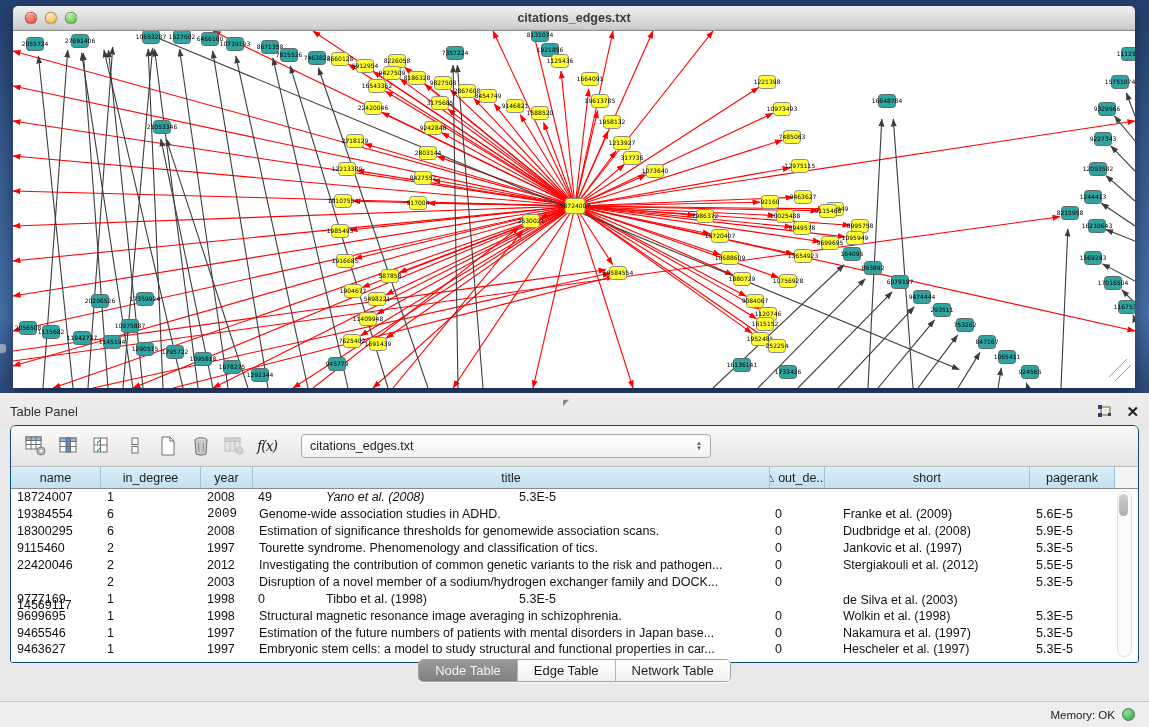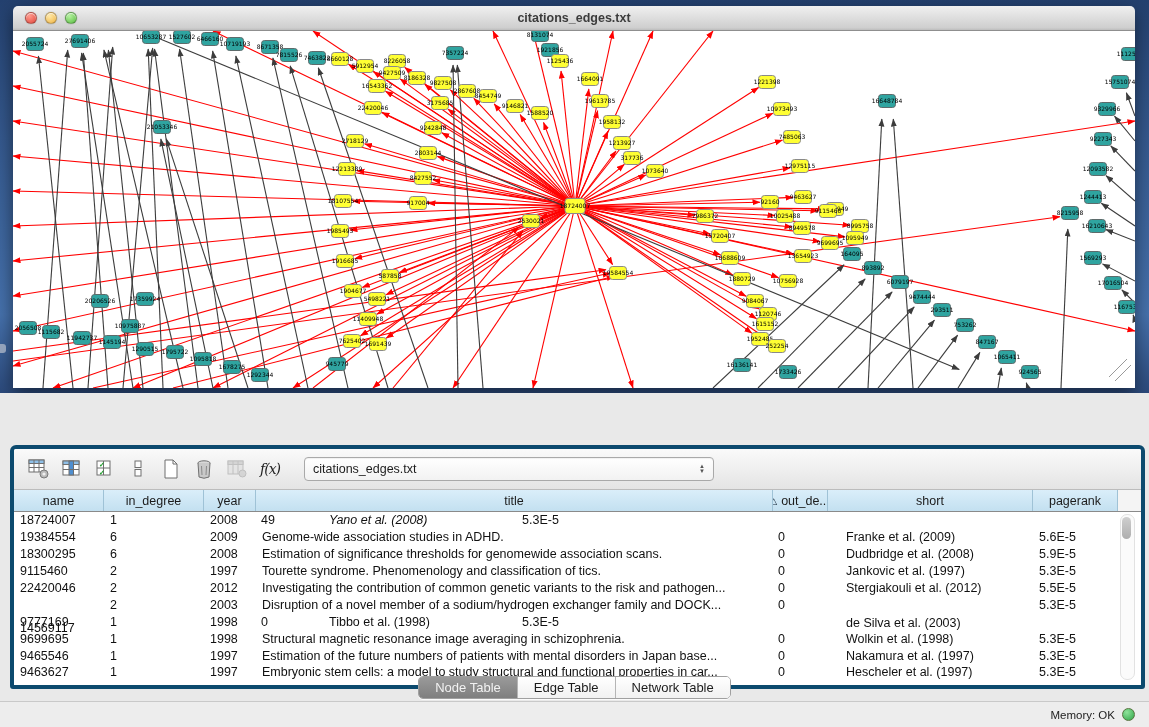--- a/index.html
+++ b/index.html
@@ -23,21 +23,21 @@
 
   
   .bottom-panel{position:absolute;left:0;top:393px;width:1149px;height:334px;background:#e9e9e9;}
   .panel-header{height:36px;position:relative;display:flex;align-items:center;background:linear-gradient(180deg,#efefef,#e6e6e6);}
   .panel-title{font-size:13px;color:#2e2e2e;padding-left:10px;}
   .panel-resize-glyph{position:absolute;left:563px;top:5px;font-size:8px;color:#8a8a8a;}
   .panel-actions{position:absolute;right:10px;top:0;height:36px;display:flex;align-items:center;gap:14px;}
   .float-icon svg{display:block;}
   .close-icon{font-size:15px;font-weight:bold;color:#222;line-height:1;cursor:default;}
 
-  .group{position:absolute;left:10px;top:52px;width:1127px;height:236px;border:4px solid #0c4a6e;
+  .group{position:absolute;left:10px;top:32px;width:1127px;height:236px;border:1px solid #0c4a6e;
     border-radius:6px 6px 3px 3px;background:#fff;overflow:hidden;box-sizing:content-box;}
   .toolbar{height:40px;background:linear-gradient(180deg,#fafafa,#e4e4e4);border-bottom:1px solid #bcbcbc;
     display:flex;align-items:center;padding-left:12px;}
   .tbtn{width:26px;height:26px;display:flex;align-items:center;justify-content:center;margin-right:7px;}
   .fx{font-family:"DejaVu Serif",serif;font-style:italic;font-size:14px;color:#222;letter-spacing:-1px;}
   .combo{margin-left:14px;width:392px;height:22px;border:1px solid #a9a9a9;border-radius:4px;
     background:linear-gradient(180deg,#ffffff,#f2f2f2);display:flex;align-items:center;justify-content:space-between;
     padding:0 8px;box-shadow:inset 0 1px 1px rgba(0,0,0,.06);}
   .combo-text{font-size:12.5px;color:#1c1c1c;}
   .combo-arrows{display:flex;flex-direction:column;line-height:5px;font-size:6px;color:#555;}
@@ -48,21 +48,21 @@
   .th{display:flex;align-items:center;justify-content:center;background:linear-gradient(180deg,#daeefa,#c3e0f0);
     border-right:1px solid #9fc2d6;box-sizing:border-box;color:#1b1b1b;font-size:12.5px;overflow:hidden;white-space:nowrap;}
   .th.filler{background:#f4f4f4;border-right:none;}
   .sorticon{font-size:9px;margin-right:4px;color:#123;}
   .trow{display:flex;height:16.9px;align-items:center;}
   .td{box-sizing:border-box;padding-left:6px;overflow:hidden;white-space:nowrap;text-overflow:clip;}
   .vscroll{position:absolute;right:6px;top:24px;width:13px;height:164px;background:#fbfbfb;border:1px solid #e2e2e2;border-radius:7px;}
   .vthumb{position:absolute;left:1px;top:2px;width:9px;height:22px;border-radius:5px;background:linear-gradient(180deg,#cfcfcf,#aeaeae);}
 
   
-  .tabs{position:absolute;left:0;top:283px;width:100%;display:flex;justify-content:center;align-items:flex-end;}
+  .tabs{position:absolute;left:0;top:266px;width:100%;display:flex;justify-content:center;align-items:flex-end;}
   .seg{display:flex;border:1px solid #a0a0a0;border-radius:5px;overflow:hidden;background:#fdfdfd;box-shadow:0 1px 0 rgba(255,255,255,.8);}
   .seg .tab{padding:3px 16px;font-size:13px;color:#1c1c1c;border-right:1px solid #b5b5b5;background:linear-gradient(180deg,#ffffff,#f1f1f1);}
   .seg .tab:last-child{border-right:none;}
   .seg .tab.sel{background:linear-gradient(180deg,#9a9a9a,#7f7f7f);color:#f2f2f2;}
 
   
   .statusbar{position:absolute;left:0;bottom:0;width:1149px;height:26px;background:#ededed;border-top:1px solid #c9c9c9;
     display:flex;align-items:center;justify-content:flex-end;padding-right:14px;box-sizing:border-box;}
   .mem-label{font-size:11.5px;color:#222;margin-right:7px;}
   .mem-dot{width:13px;height:13px;border-radius:50%;background:radial-gradient(circle at 35% 30%,#8fe39a,#2fa548);border:1px solid #57743f;box-sizing:border-box;}
@@ -450,20 +450,35 @@
           <text x="562" y="177" text-anchor="middle" font-size="6" fill="#000" font-family="&quot;DejaVu Sans&quot;,sans-serif">18724007</text>
           <line x1="1096" y1="346" x2="1114" y2="328" stroke="#9a9a9a" stroke-width="1"></line>
           <line x1="1102" y1="350" x2="1118" y2="334" stroke="#9a9a9a" stroke-width="1"></line>
         </svg>
     </div>
   </div>
   <div class="edge-mark"></div>
 </div>
 
 <div class="bottom-panel">
+  <div class="panel-header">
+    <span class="panel-title">Table Panel</span>
+    <span class="panel-resize-glyph">◤</span>
+    <div class="panel-actions">
+      <span class="float-icon">
+        <svg width="15" height="14" viewBox="0 0 15 14">
+          <rect x="4" y="3" width="9" height="8" fill="none" stroke="#8a8455" stroke-width="1.3"></rect>
+          <rect x="1" y="1" width="4" height="4" fill="#2c3f7a"></rect>
+          <rect x="1" y="9" width="4" height="4" fill="#2c3f7a"></rect>
+          <rect x="11" y="9" width="3" height="3" fill="#2c3f7a"></rect>
+        </svg>
+      </span>
+      <span class="close-icon">✕</span>
+    </div>
+  </div>
 
   <div class="group">
     <div class="toolbar">
       <span class="tbtn">
         <svg width="22" height="20" viewBox="0 0 22 20">
           <rect x="1" y="1" width="15" height="12" fill="#fff" stroke="#6f6f6f"></rect>
           <rect x="1" y="1" width="15" height="3.5" fill="#8fc0e8" stroke="#6f6f6f"></rect>
           <line x1="6" y1="1" x2="6" y2="13" stroke="#6f6f6f"></line>
             <line x1="11" y1="1" x2="11" y2="13" stroke="#6f6f6f"></line>
           <line x1="1" y1="8.5" x2="16" y2="8.5" stroke="#6f6f6f"></line>
@@ -560,21 +575,21 @@
             <div class="td" style="width: 90px; padding-left: 6px;">18724007</div>
             <div class="td" style="width: 100px; padding-left: 6px;">1</div>
             <div class="td" style="width: 52px; padding-left: 6px;">2008</div>
             <div class="td" style="width: 55px; padding-left: 5px;">49</div>
             <div class="td" style="width: 205px; padding-left: 18px; font-style: italic;">Yano et al. (2008)</div>
             <div class="td" style="width: 85px; padding-left: 6px;">5.3E-5</div>
           </div>
           <div class="trow">
             <div class="td" style="width: 90px; padding-left: 6px;">19384554</div>
             <div class="td" style="width: 100px; padding-left: 6px;">6</div>
-            <div class="td" style="width: 52px; padding-left: 6px;">2009</div>
+            <div class="td" style="width: 52px; padding-left: 6px; font-family: Liberation Mono, monospace;">2009</div>
             <div class="td" style="width: 517px; padding-left: 6px;">Genome-wide association studies in ADHD.</div>
             <div class="td" style="width: 55px; padding-left: 5px;">0</div>
             <div class="td" style="width: 205px; padding-left: 18px;">Franke et al. (2009)</div>
             <div class="td" style="width: 85px; padding-left: 6px;">5.6E-5</div>
           </div>
           <div class="trow">
             <div class="td" style="width: 90px; padding-left: 6px;">18300295</div>
             <div class="td" style="width: 100px; padding-left: 6px;">6</div>
             <div class="td" style="width: 52px; padding-left: 6px;">2008</div>
             <div class="td" style="width: 517px; padding-left: 6px;">Estimation of significance thresholds for genomewide association scans.</div>

